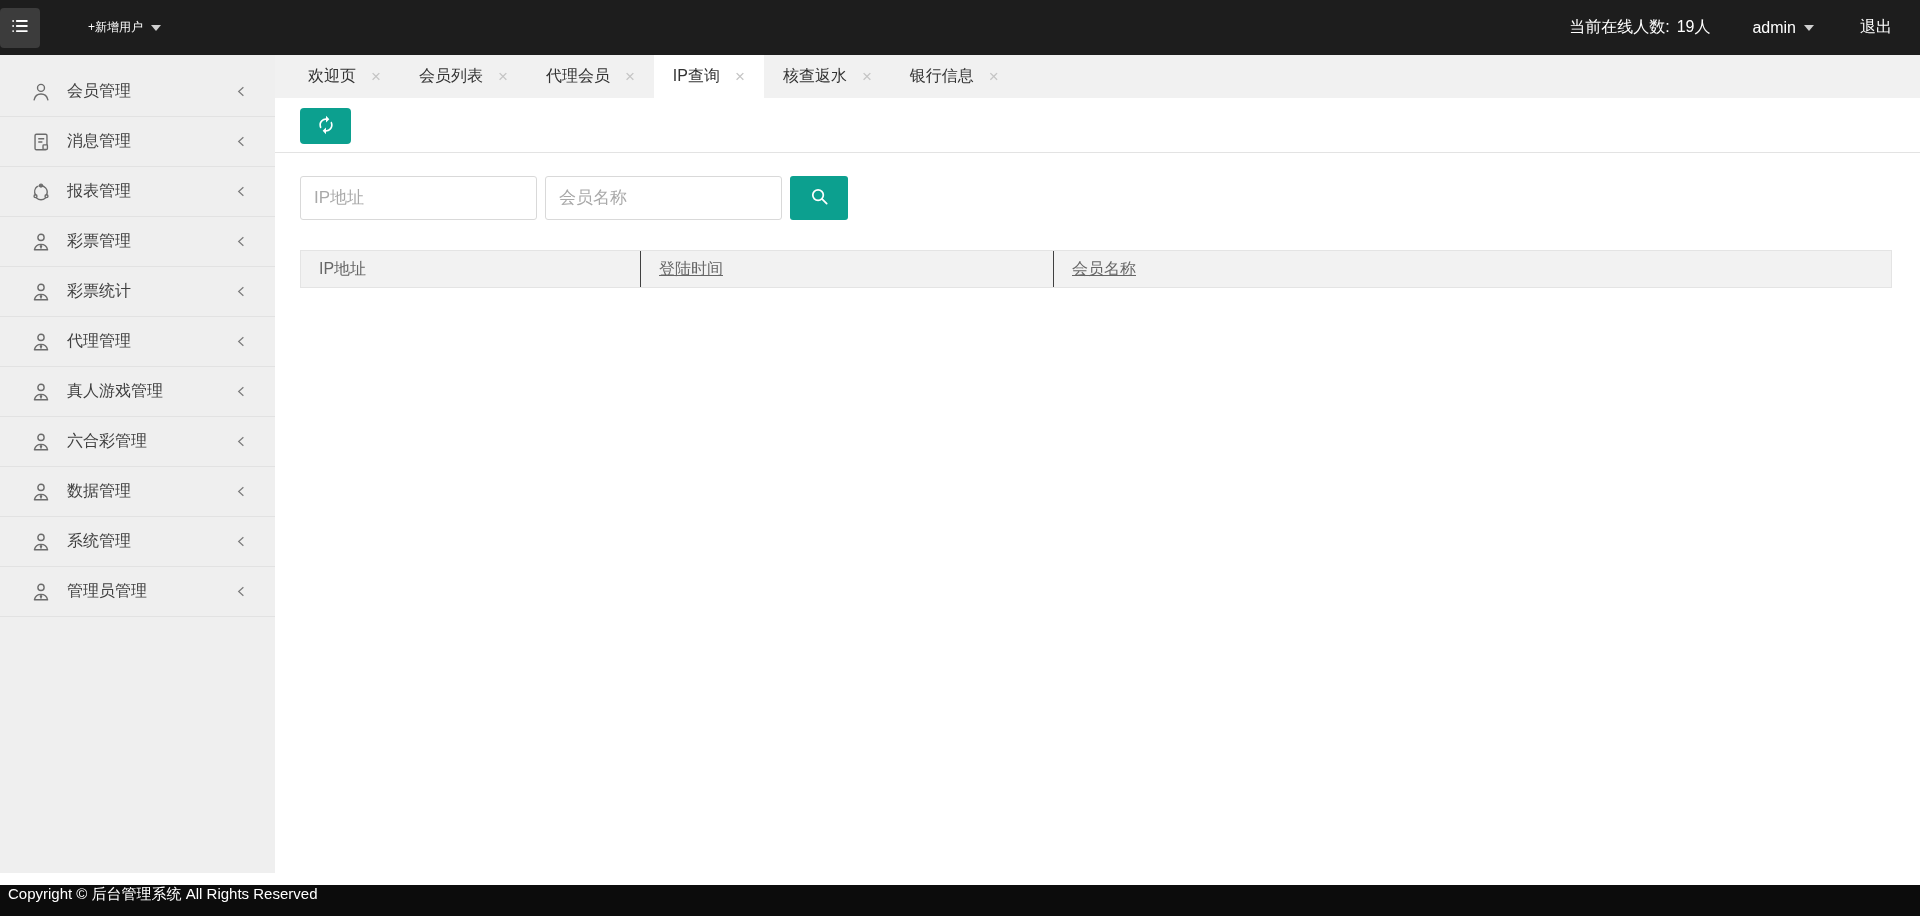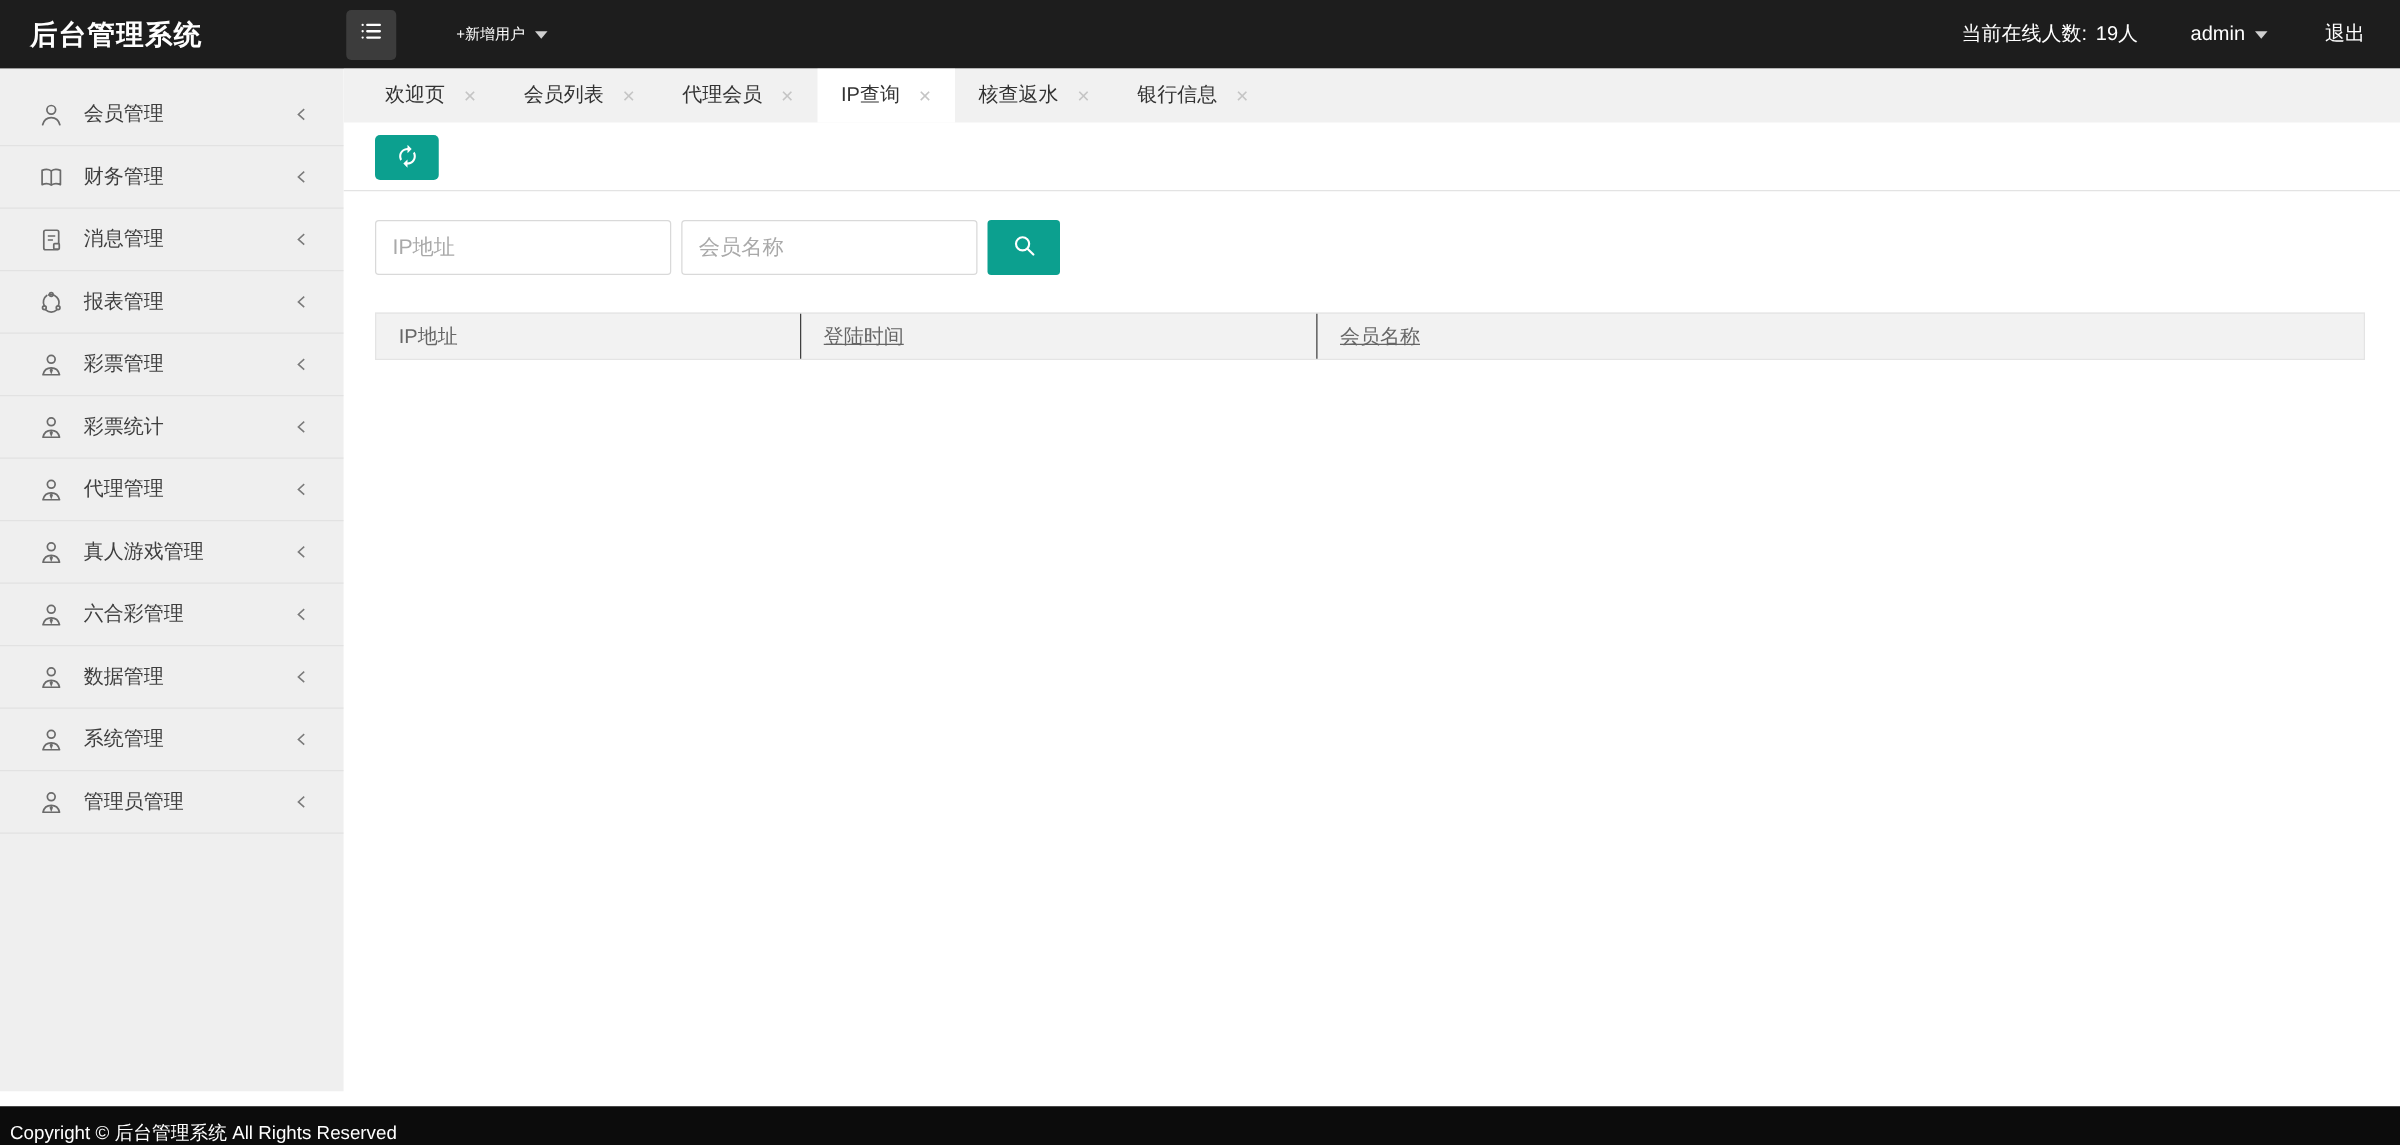--- a/index.html
+++ b/index.html
@@ -56,29 +56,28 @@
   .thead{display:flex;height:38px;background:var(--thead-bg);border:1px solid #e4e4e4;align-items:stretch;}
   .th{display:flex;align-items:center;padding-left:18px;font-size:16px;color:#666;}
   .th:nth-child(1){flex:0 0 339px;}
   .th:nth-child(2){flex:0 0 413px;}
   .th:nth-child(3){flex:0 0 401px;}
   .th:nth-child(4){flex:1;}
   .th + .th{border-left:1px solid #404040;text-decoration:underline;}
   .tbody{min-height:40px;}
 
   
-  .footer{height:31px;flex:0 0 31px;background:var(--footer-bg);color:#fff;display:flex;align-items:flex-end;padding-left:8px;font-size:15px;}
+  .footer{height:31px;flex:0 0 31px;background:var(--footer-bg);color:#fff;display:flex;align-items:flex-start;padding-left:8px;font-size:15px;}
 </style>
 </head>
 <body>
 
 <div class="page">
 
   <div class="topbar">
-    <div class="logo">后台管理系统</div>
     <div class="hamburger">
       <span>
         <svg viewBox="0 0 24 24" width="22" height="22">
             <g fill="none" stroke="#fff" stroke-width="2" stroke-linecap="round">
               <path d="M4.5 6.5h.01M4.5 12h.01M4.5 17.5h.01"></path>
               <path d="M8.5 6.5h11M8.5 12h11M8.5 17.5h11"></path>
             </g>
           </svg>
       </span>
     </div>
@@ -104,36 +103,20 @@
         <div class="side-item">
           <span class="side-icon">
             <svg viewBox="0 0 24 24" width="22" height="22">
               <g fill="none" stroke="#6b6b6b" stroke-width="1.5" stroke-linecap="round" stroke-linejoin="round">
                 <circle cx="12" cy="7.5" r="3.8"></circle>
                 <path d="M4.5 20.5c1-4.2 3.9-6.3 7.5-6.3s6.5 2.1 7.5 6.3"></path>
               </g>
             </svg>
           </span>
           <span class="side-label">会员管理</span>
-          <span class="side-chevron">
-            <svg viewBox="0 0 16 16" width="15" height="15">
-              <polyline points="10,3.5 5,8 10,12.5" fill="none" stroke="#7a7a7a" stroke-width="1.3"></polyline>
-            </svg>
-          </span>
-        </div>
-        <div class="side-item">
-          <span class="side-icon">
-            <svg viewBox="0 0 24 24" width="22" height="22">
-              <g fill="none" stroke="#6b6b6b" stroke-width="1.5" stroke-linejoin="round">
-                <path d="M12 6.2C10 4.8 6.6 4.6 4 5.8v12.4c2.6-1.2 6-1 8 .4 2-1.4 5.4-1.6 8-.4V5.8c-2.6-1.2-6-1-8 .4z"></path>
-                <path d="M12 6.2v12.4"></path>
-              </g>
-            </svg>
-          </span>
-          <span class="side-label">财务管理</span>
           <span class="side-chevron">
             <svg viewBox="0 0 16 16" width="15" height="15">
               <polyline points="10,3.5 5,8 10,12.5" fill="none" stroke="#7a7a7a" stroke-width="1.3"></polyline>
             </svg>
           </span>
         </div>
         <div class="side-item">
           <span class="side-icon">
             <svg viewBox="0 0 24 24" width="22" height="22">
               <g fill="none" stroke="#6b6b6b" stroke-width="1.5" stroke-linejoin="round">

